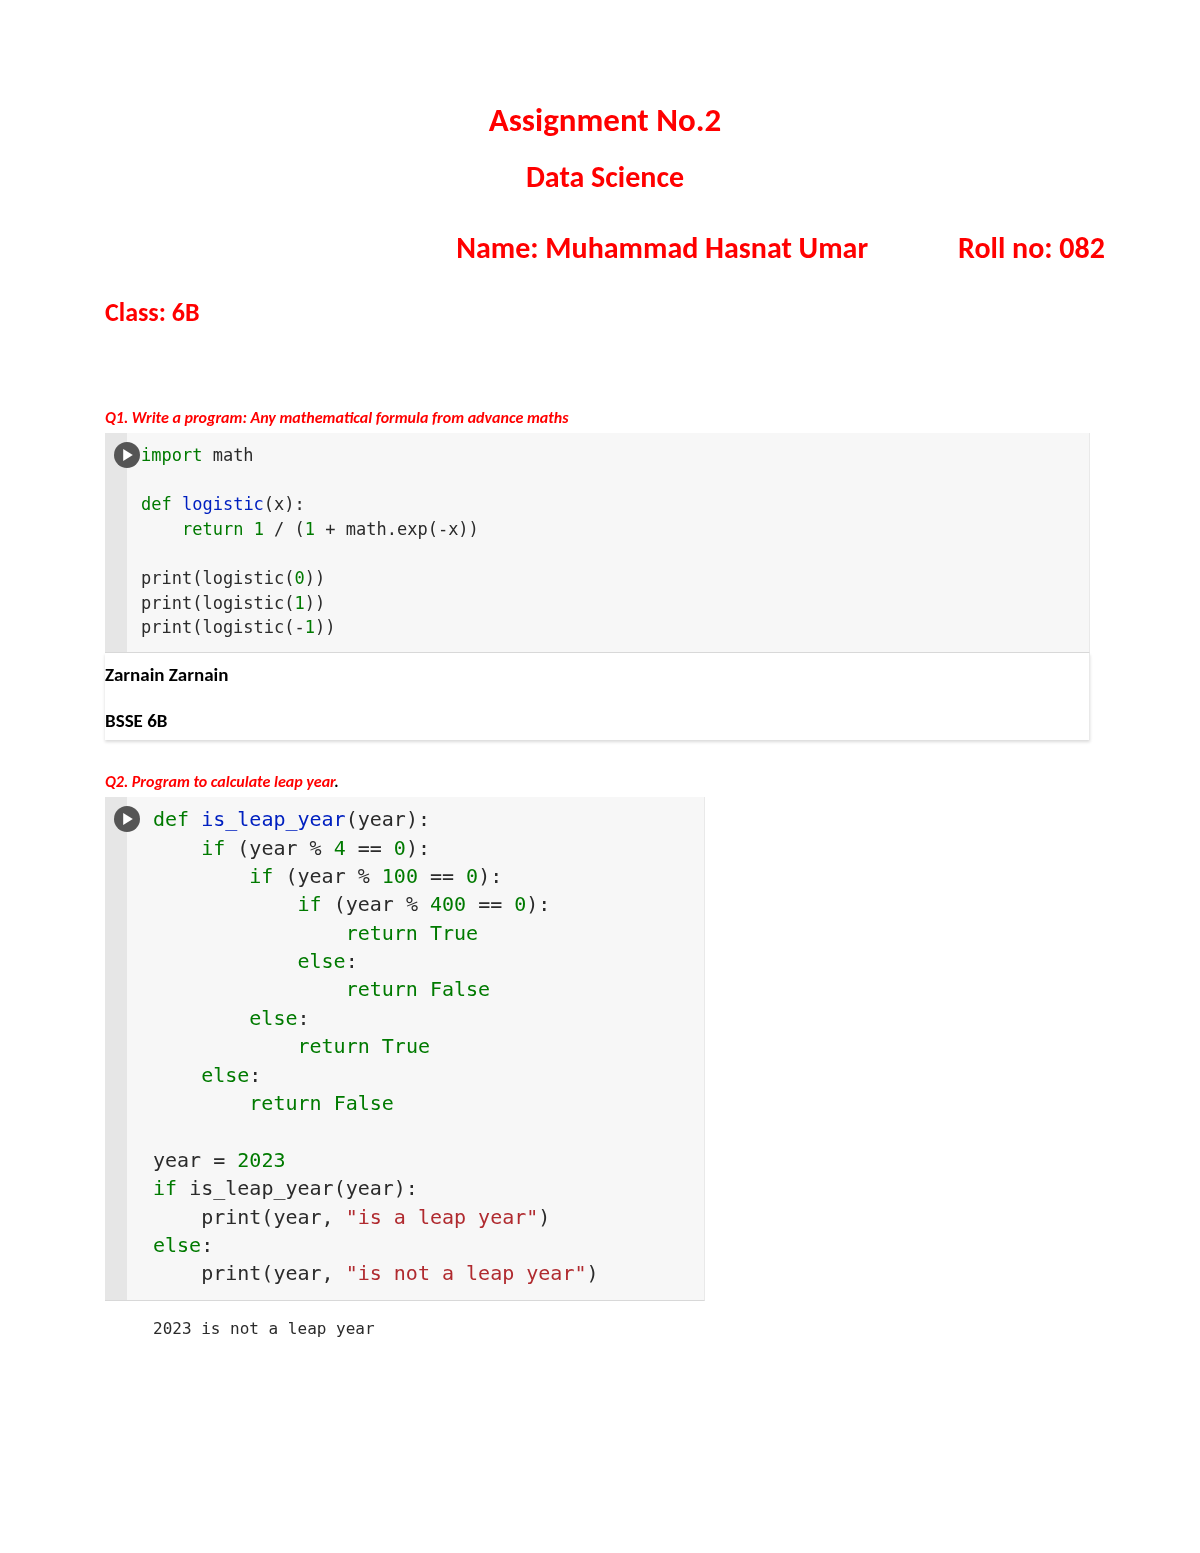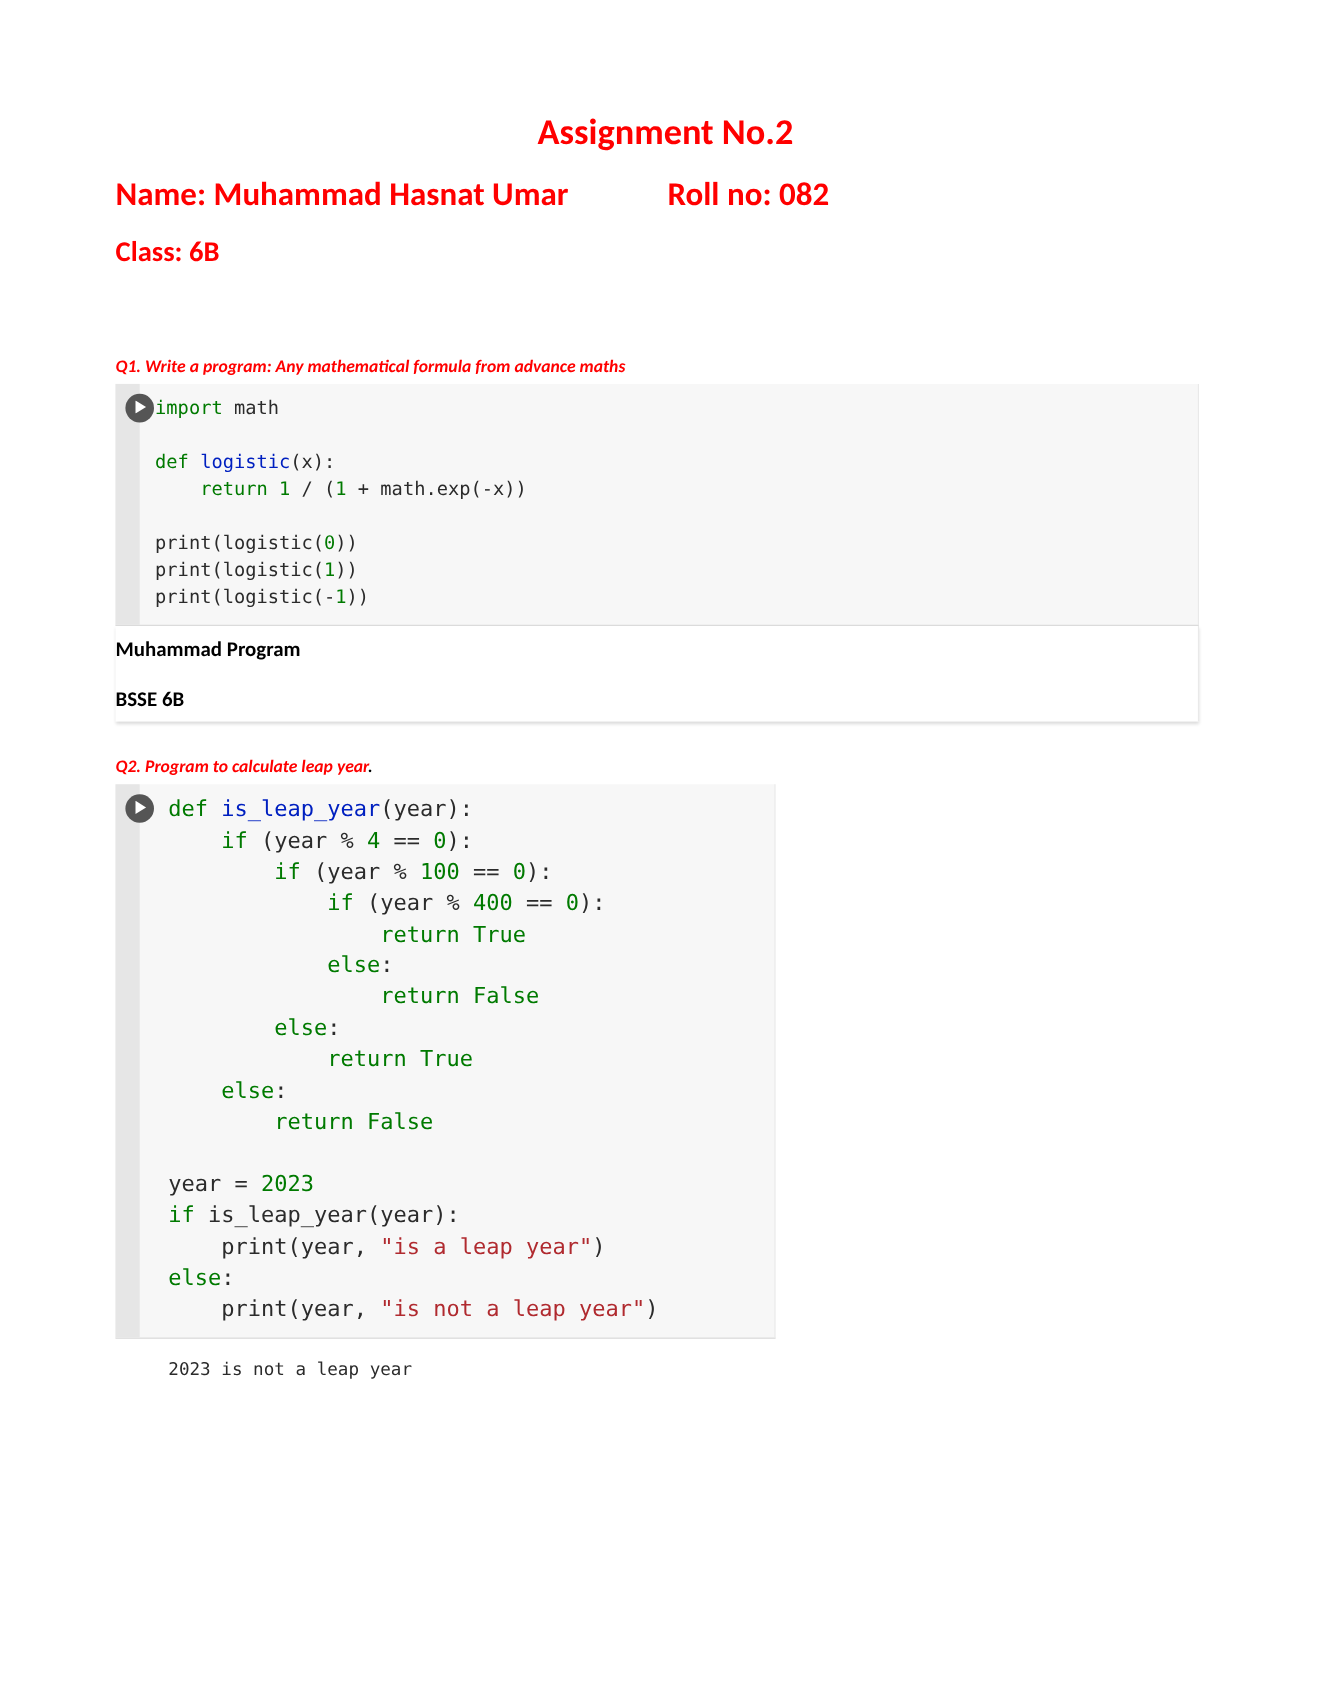--- a/index.html
+++ b/index.html
@@ -21,21 +21,22 @@
   }
   .subtitle {
     text-align: center;
     color: #ff0000;
     font-weight: bold;
     font-size: 30px;
     margin: 0 0 34px 0;
   }
   .info-row {
     display: flex;
-    margin: 0 0 17px 0;
+    margin: 0 0 30px 0;
+    justify-content: flex-end;
   }
   .info-name {
     color: #ff0000;
     font-weight: bold;
     font-size: 30px;
     margin-right: 90px;
   }
   .info-roll {
     color: #ff0000;
     font-weight: bold;
@@ -137,20 +138,21 @@
     padding: 16px 0 10px 48px;
     color: #2b2b2b;
     width: 600px;
   }
 </style>
 </head>
 <body>
 
 <div class="page">
   <div class="title">Assignment No.2</div>
+  <div class="subtitle">Data Science</div>
 
   <div class="info-row">
     <div class="info-name">Name: Muhammad Hasnat Umar</div>
     <div class="info-roll">Roll no: 082</div>
   </div>
   <div class="info-class">Class: 6B</div>
 
   <div class="question">Q1. Write a program: Any mathematical formula from advance maths</div>
 
   <div class="cell cell1">
@@ -164,21 +166,21 @@
 
 <span class="kw">def</span><span> </span><span class="fn">logistic</span><span>(x):</span>
 <span>    </span><span class="kw">return</span><span> </span><span class="num">1</span><span> / (</span><span class="num">1</span><span> + math.exp(-x))</span>
 
 <span>print(logistic(</span><span class="num">0</span><span>))</span>
 <span>print(logistic(</span><span class="num">1</span><span>))</span>
 <span>print(logistic(-</span><span class="num">1</span><span>))</span></div>
   </div>
 
   <div class="output-row">
-    <div class="attribution"><span>Muhammad Program</span>
+    <div class="attribution"><span>Zarnain Zarnain</span>
 
 <span>BSSE 6B</span></div>
   </div>
 
   <div class="question"><span>Q2. Program to calculate leap year</span><span class="q2-dot">.</span></div>
 
   <div class="cell cell2">
     <div class="gutter"></div>
     <div class="play">
       <span><svg viewBox="0 0 10 10">

